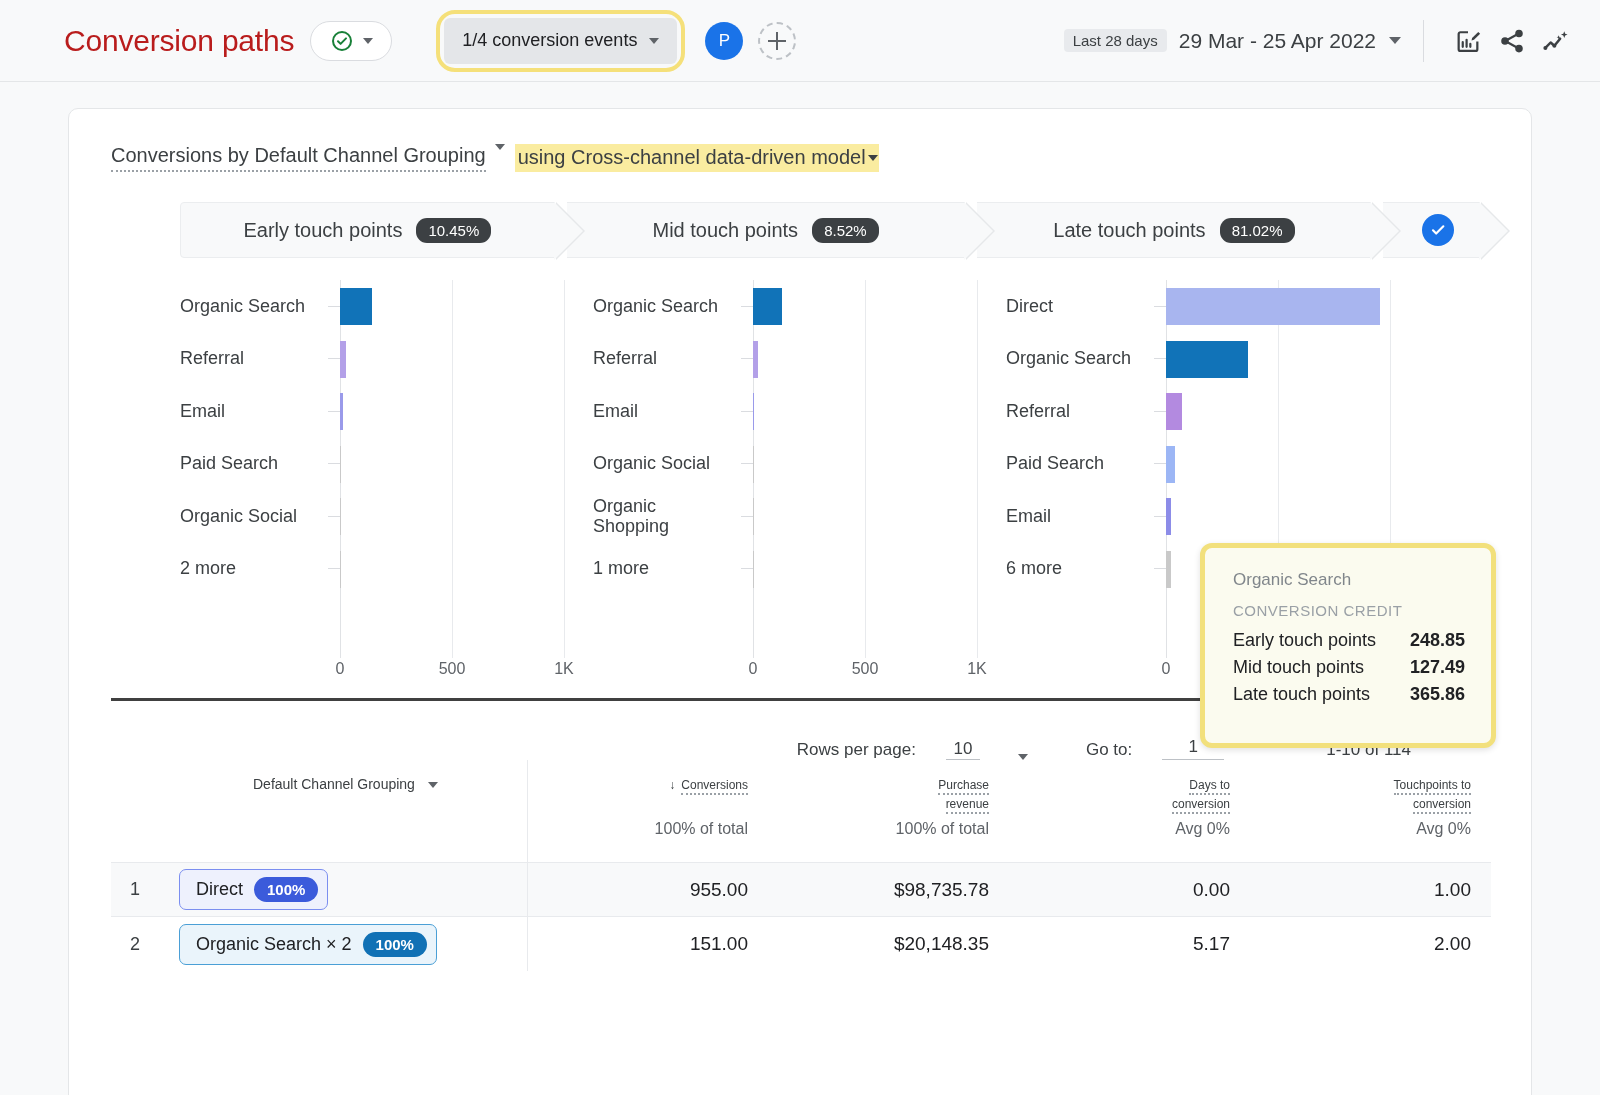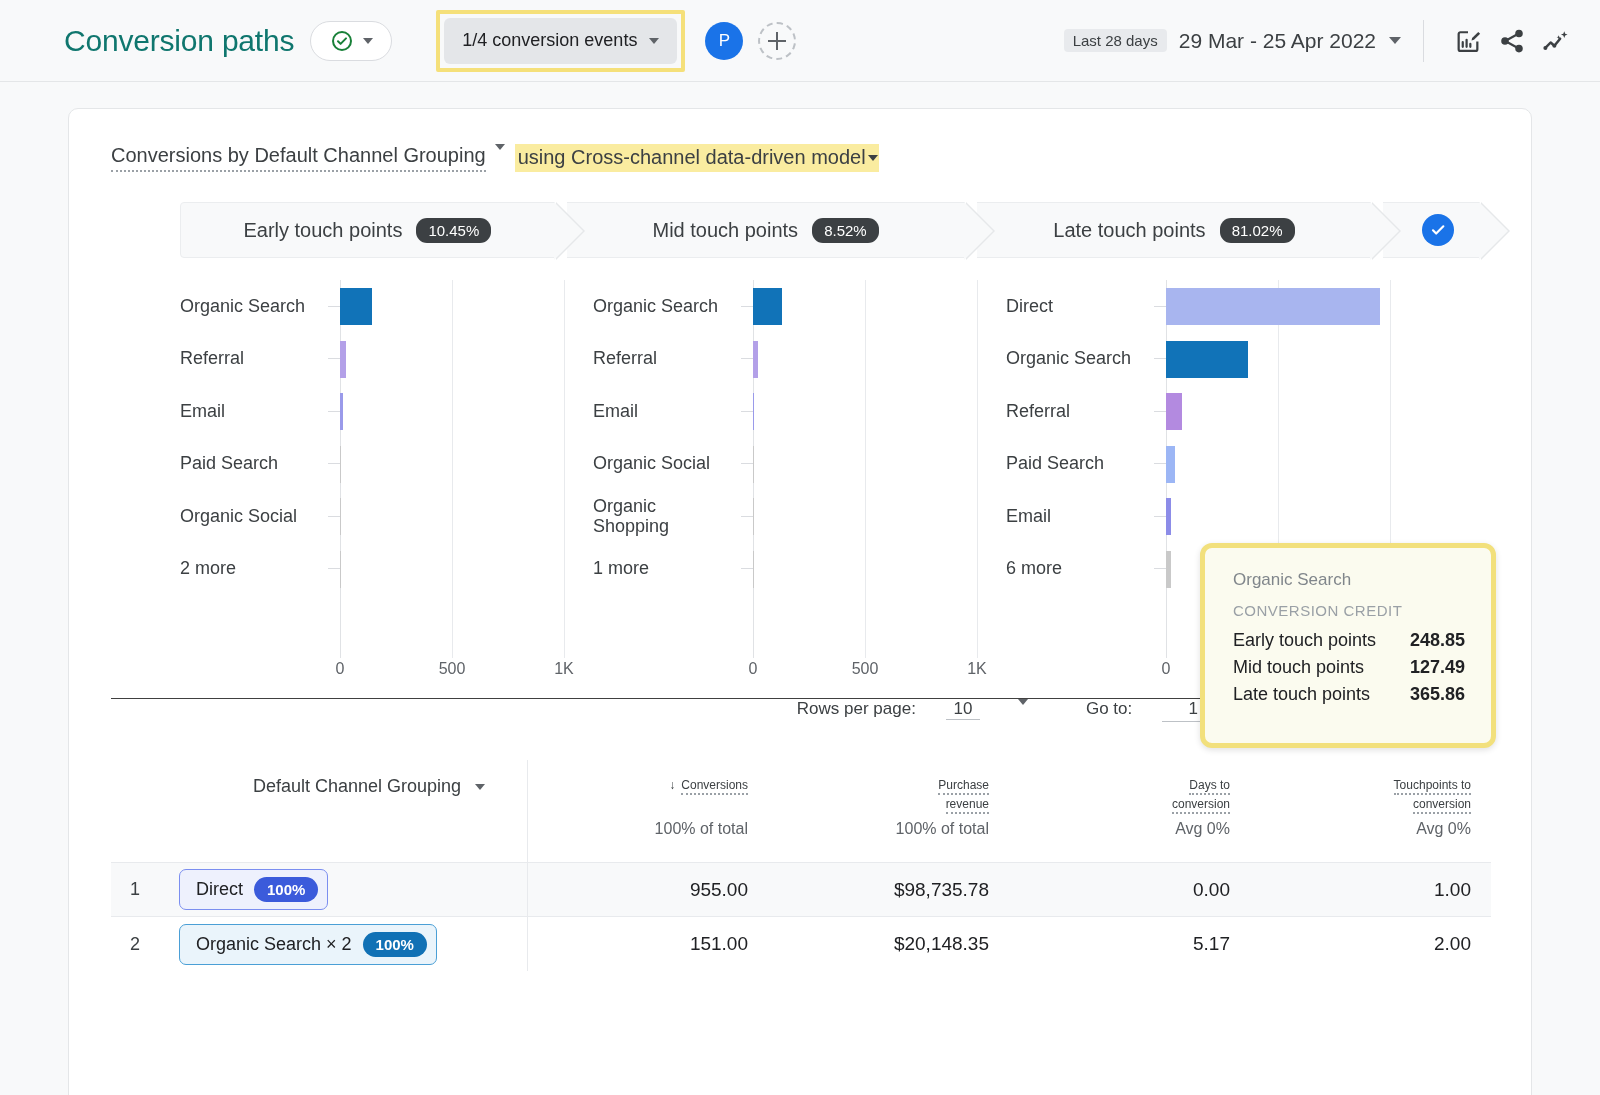--- a/index.html
+++ b/index.html
@@ -17,41 +17,41 @@
     height: 82px;
     background: #f8f9fa;
     display: flex;
     align-items: center;
     padding: 0 22px 0 64px;
     border-bottom: 1px solid #e4e6e8;
   }
   .page-title {
     font-size: 30px;
     font-weight: 400;
-    color: #0f766e;
+    color: #b91c1c;
     letter-spacing: -0.2px;
     white-space: nowrap;
   }
   .check-pill {
     margin-left: 16px;
     height: 40px; width: 82px;
     border: 1px solid #dadce0;
     border-radius: 22px;
     background: #fff;
     display: flex; align-items: center; justify-content: center;
     gap: 9px;
   }
   .caret { width: 0; height: 0; border-left: 6px solid transparent;
            border-right: 6px solid transparent; border-top: 7px solid #5f6368; }
   .caret.sm { border-left-width: 5px; border-right-width: 5px; border-top-width: 6px; }
 
   .events-wrap {
     margin-left: 44px;
     border: 4px solid #f5e07a;
-    border-radius: 2px;
+    border-radius: 19px;
     padding: 4px;
   }
   .events-chip {
     background: #e4e6e9;
     border-radius: 6px;
     height: 46px;
     padding: 0 18px;
     display: flex; align-items: center; gap: 12px;
     font-size: 18px; color: #202124;
     white-space: nowrap;
@@ -227,24 +227,24 @@
     z-index: 30;
   }
   .tt-title { font-size: 17px; color: #80868b; margin-bottom: 12px; }
   .tt-sub { font-size: 15px; color: #9aa0a6; letter-spacing: 0.5px; margin-bottom: 11px; }
   .tt-row { display: flex; justify-content: space-between; align-items: baseline; margin-bottom: 6px; }
   .tt-k { font-size: 18px; color: #202124; }
   .tt-v { font-size: 18px; color: #202124; font-weight: 700; }
 
   
   .pagebar {
-    border-top: 1px solid #404040;
+    border-top: 3px solid #404040;
     margin: 18px 42px 0 42px;
     height: 62px;
-    display: flex; align-items: flex-start; justify-content: flex-end;
+    display: flex; align-items: flex-end; justify-content: flex-end;
     gap: 16px;
     font-size: 17px; color: #3c4043;
   }
   .rpp-label { margin-right: 14px; }
   .uline-val {
     border-bottom: 1px solid #bdc1c6;
     min-width: 34px; text-align: center; padding-bottom: 0;
   }
   .rpp-caret { margin: 0 0 0 22px; }
   .goto-label { margin-left: 42px; margin-right: 14px; }
@@ -261,21 +261,21 @@
   .c-idx  { width: 48px; }
   .c-dim  { width: 368px; }
   .c-num  { width: 241px; }
   thead th {
     vertical-align: top;
     padding: 16px 0 0 0;
     font-weight: 400;
   }
   .hdr-dim {
     text-align: left; padding-left: 94px !important;
-    font-size: 18px; color: #3c4043;
+    font-size: 14px; color: #3c4043;
     white-space: nowrap;
   }
   .hdr-num {
     text-align: right; padding-right: 20px !important;
     font-size: 12px; color: #3c4043;
     line-height: 1.6;
   }
   .hdr-num .ul { border-bottom: 2px dotted #9aa0a6; padding-bottom: 1px; }
   .sortarrow { margin-right: 6px; color: #3c4043; }
   .lborder { border-left: 1px solid #e8eaed; }

